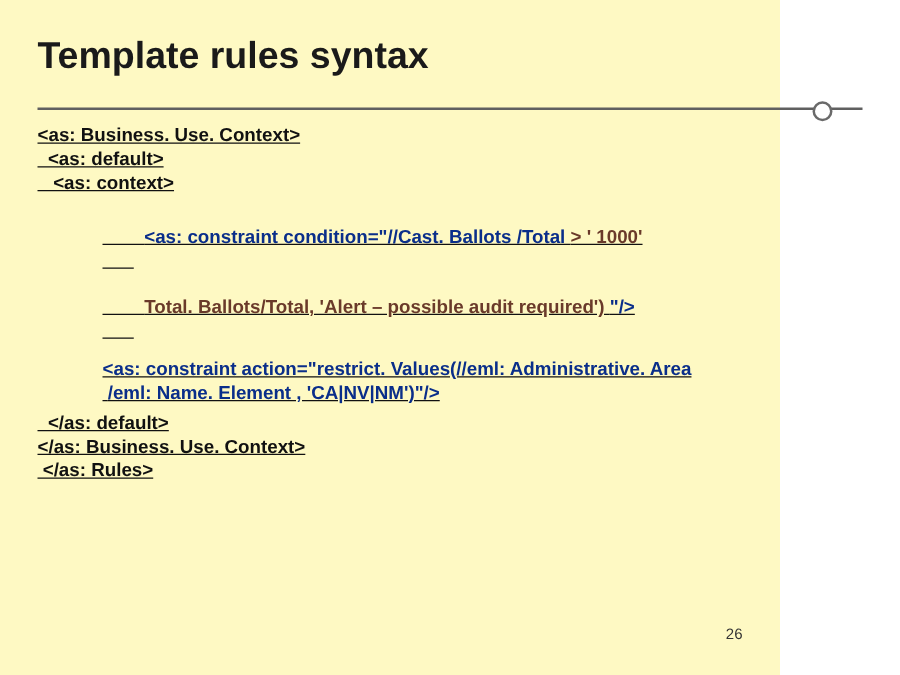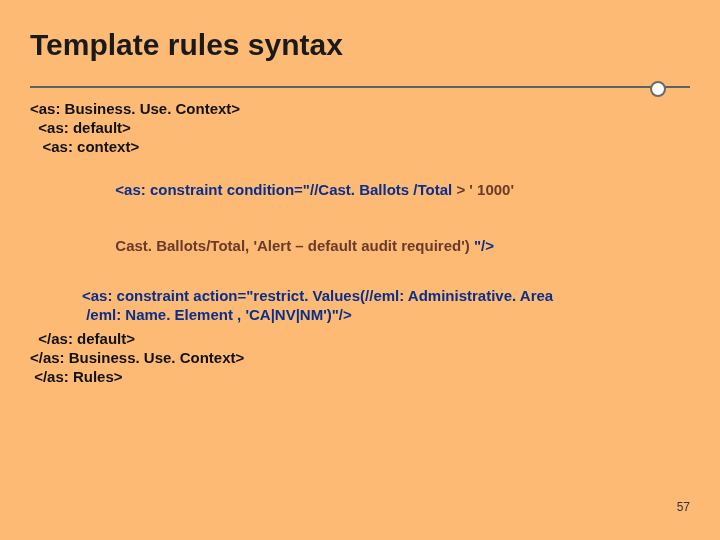--- a/index.html
+++ b/index.html
@@ -6,25 +6,25 @@
     margin: 0;
     padding: 0;
     width: 720px;
     height: 540px;
     background: #fff;
     font-family: Arial, Helvetica, sans-serif;
     overflow: hidden;
     position: relative;
   }
   .slide {
-    width: 720px;
+    width: 624px;
     height: 540px;
     position: relative;
     box-sizing: border-box;
-    background: #fdba74;
+    background: #fef9c3;
   }
   .title {
     position: absolute;
     top: 28px;
     left: 30px;
     font-size: 30px;
     font-weight: bold;
     color: #1a1a1a;
   }
   .rule-line {
@@ -46,20 +46,21 @@
     background: #fff;
   }
   .content {
     position: absolute;
     top: 100px;
     left: 30px;
     right: 30px;
     color: #111;
     font-size: 15px;
     line-height: 1.25;
+    text-decoration: underline;
   }
   .content .line {
     font-weight: bold;
     white-space: pre;
   }
   .blue { color: #0a2e8a; font-weight: 700; }
   .brown { color: #6a3a2a; font-weight: 700; }
   .block1 {
     margin-top: 6px;
     padding-left: 52px;
@@ -95,34 +96,34 @@
 
     <div class="line">&lt;as: Business. Use. Context&gt;</div>
     <div class="line">  &lt;as: default&gt;</div>
     <div class="line">   &lt;as: context&gt;</div>
 
     <div class="block1">
       <div class="bline">
         <span class="blue">&lt;as: constraint condition="//Cast. Ballots /Total </span><span class="brown">&gt; ' 1000'</span>
       </div>
       <div class="bline">
-        <span class="brown">Cast. Ballots/Total, 'Alert – default audit required') </span><span class="blue">"/&gt;</span>
+        <span class="brown">Total. Ballots/Total, 'Alert – possible audit required') </span><span class="blue">"/&gt;</span>
       </div>
     </div>
 
     <div class="gap"></div>
 
     <div class="block2">
       <div class="bline blue">&lt;as: constraint action="restrict. Values(//eml: Administrative. Area</div>
       <div class="bline blue"> /eml: Name. Element , 'CA|NV|NM')"/&gt;</div>
     </div>
 
     <div class="closers">
       <div class="line">  &lt;/as: default&gt;</div>
       <div class="line">&lt;/as: Business. Use. Context&gt;</div>
       <div class="line"> &lt;/as: Rules&gt;</div>
     </div>
 
   </div>
 
-  <div class="pagenum">57</div>
+  <div class="pagenum">26</div>
 
 </div>
 
 </body></html>

